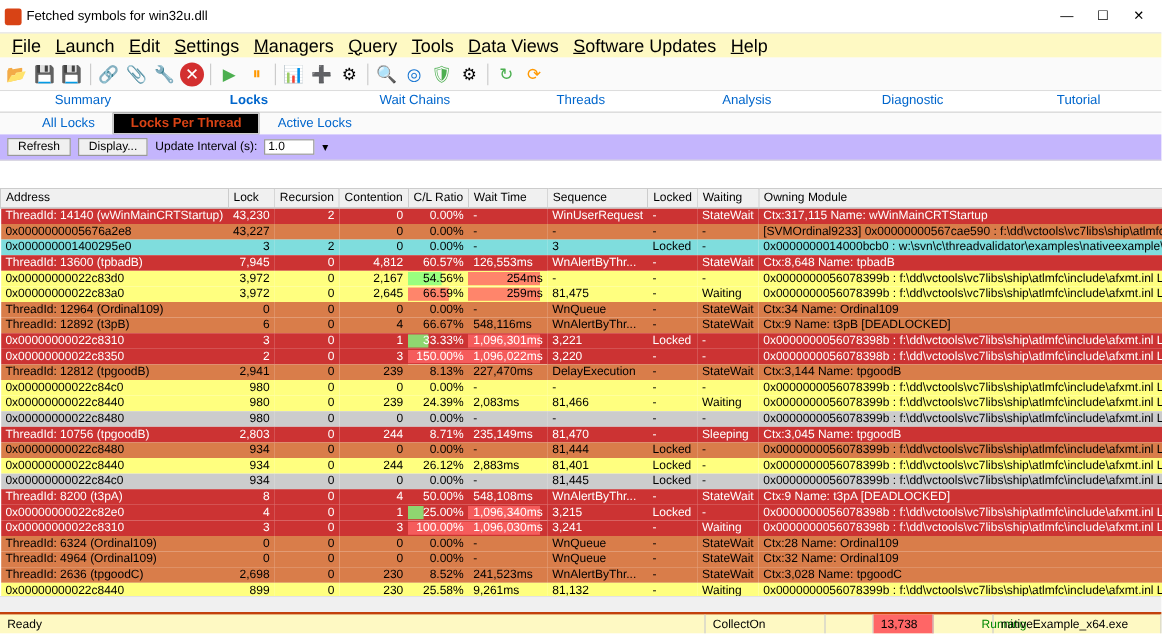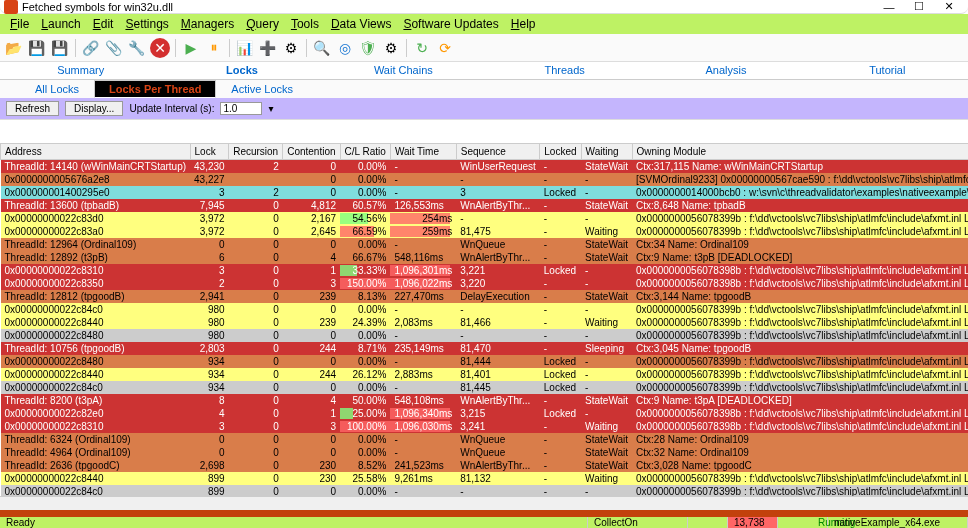--- a/index.html
+++ b/index.html
@@ -1,21 +1,21 @@
 <!DOCTYPE html>
 <html><head>
 <meta charset="utf-8">
 <style>
 * { margin:0; padding:0; box-sizing:border-box; }
 body { font-family:"Segoe UI",Tahoma,sans-serif; font-size:10px; background:#fff; width:968px; height:528px; overflow:hidden; display:flex; flex-direction:column; }
-.titlebar { height:14px; background:#fff; display:flex; align-items:center; padding:0 4px; border-bottom:1px solid #ddd;border-radius:11px; }
+.titlebar { height:28px; background:#fff; display:flex; align-items:center; padding:0 4px; border-bottom:1px solid #ddd; }
 .title-icon { width:14px; height:14px; background:#d84315; margin-right:4px; border-radius:2px; }
 .title-text { flex:1; font-size:11px; }
 .win-btn { width:30px; height:20px; display:flex; align-items:center; justify-content:center; font-size:11px; cursor:pointer; }
-.menubar { height:20px; background:#bef264; display:flex; align-items:center; padding:0 4px; font-size:12px; }
+.menubar { height:20px; background:#fef9c3; display:flex; align-items:center; padding:0 4px; font-size:15px; }
 .menu-item { padding:0 6px; cursor:pointer; }
 .toolbar { height:28px; background:#fafafa; display:flex; align-items:center; padding:0 4px; gap:3px; border-bottom:1px solid #ddd; }
 .tb-btn { width:20px; height:20px; display:flex; align-items:center; justify-content:center; cursor:pointer; border-radius:2px; font-size:14px; }
 .tb-sep { width:1px; height:18px; background:#ccc; margin:0 2px; }
 .tabs-main { height:18px; display:flex; background:#fff; border-bottom:1px solid #ccc; }
 .tab-main { flex:1; text-align:center; font-size:11px; color:#0066cc; padding:2px 0; cursor:pointer; }
 .tab-main.active { font-weight:bold; color:#0066cc; }
 .tabs-sub { height:18px; display:flex; background:#fafafa; padding-left:20px; }
 .tab-sub { padding:2px 14px; font-size:11px; color:#0066cc; cursor:pointer; border:1px solid transparent; }
 .tab-sub.active { color:#d84315; font-weight:bold; border:1px solid #ccc; border-bottom:1px solid #fff; background:#000000; }
@@ -26,21 +26,21 @@
 table { border-collapse:collapse; width:100%; font-size:10px; }
 th { background:#f0f0f0; border:1px solid #ccc; padding:2px 4px; text-align:left; font-weight:normal; position:sticky; top:0; white-space:nowrap; }
 td { border:0; padding:1px 4px; white-space:nowrap; height:11px; line-height:11px; }
 td.num { text-align:right; }
 td.addr { width:150px; }
 .bar-cell { position:relative; text-align:right; padding-right:4px; }
 .bar-cell .bar { position:absolute; left:0; top:1px; bottom:1px; background:#ff6666; opacity:.8; }
 .bar-cell.grn .bar { background:#7fff7f; }
 .bar-cell .txt { position:relative; }
 .scroll-bottom { height:14px; background:#f0f0f0; border-top:1px solid #ccc; }
-.statusbar { height:18px; background:#bef264; display:flex; align-items:center; font-size:10px; border-top:7px solid #c2410c; }
+.statusbar { height:18px; background:#fef9c3; display:flex; align-items:center; font-size:10px; border-top:2px solid #c2410c; }
 .status-cell { padding:0 6px; border-right:1px solid #ccc; height:100%; display:flex; align-items:center; }
 .status-cell.flex { flex:1; }
 .st-red { background:#ff6666; }
 .st-grn { color:#008800;padding-left:40px; }
 </style>
 </head>
 <body>
 
 <div class="titlebar">
   <div class="title-icon"></div>
@@ -88,20 +88,21 @@
   <div class="tb-btn" style="color:#4caf50">↻</div>
   <div class="tb-btn" style="color:#ff9800">⟳</div>
 </div>
 
 <div class="tabs-main" id="mainTabs">
     <div class="tab-main">Summary</div>
     <div class="tab-main active">Locks</div>
     <div class="tab-main">Wait Chains</div>
     <div class="tab-main">Threads</div>
     <div class="tab-main">Analysis</div>
+    <div class="tab-main">Diagnostic</div>
     <div class="tab-main">Tutorial</div>
   </div>
 <div class="tabs-sub" id="subTabs">
     <div class="tab-sub">All Locks</div>
     <div class="tab-sub active">Locks Per Thread</div>
     <div class="tab-sub">Active Locks</div>
   </div>
 
 <div class="controls">
   <button class="ctrl-btn">Refresh</button>

